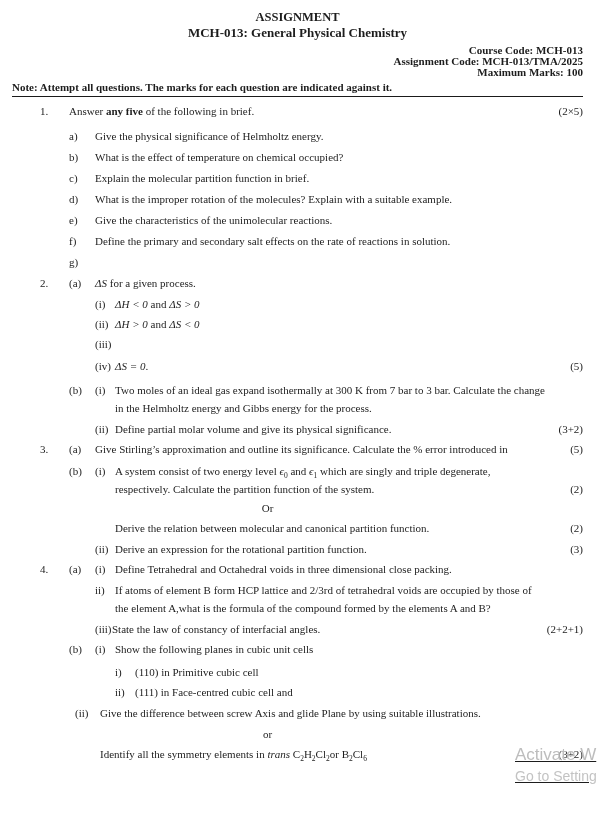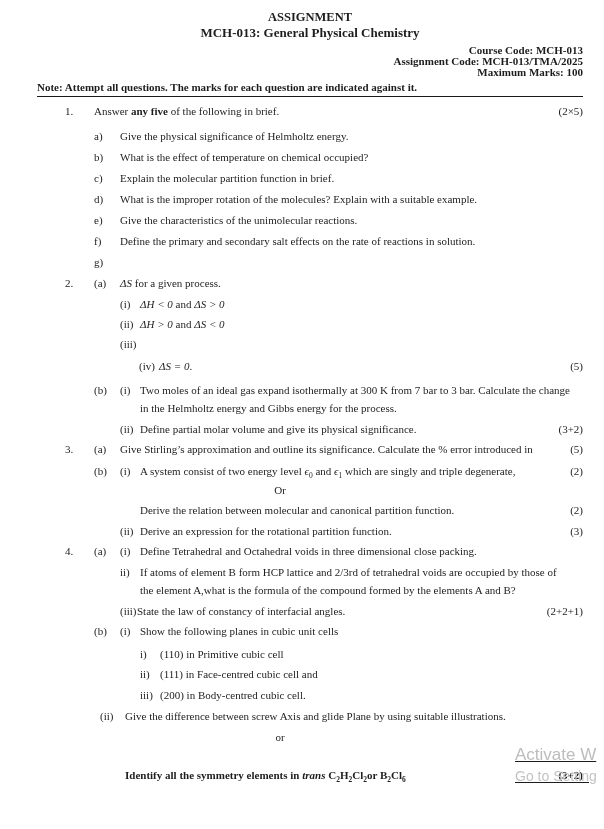--- a/index.html
+++ b/index.html
@@ -4,21 +4,21 @@
 <style>
   html, body { margin: 0; padding: 0; }
   body {
     width: 604px; height: 829px;
     background: #ffffff;
     font-family: "Liberation Serif", "DejaVu Serif", serif;
     color: #1d1d1d;
     position: relative;
     overflow: hidden;
   }
-  .page { padding: 10px 21px 0 37px; }
+  .page { padding: 10px 21px 0 12px; }
   .doc-title   { text-align: center; font-weight: bold; font-size: 12.5px; line-height: 15px; }
   .doc-subtitle{ text-align: center; font-weight: bold; font-size: 13px;   line-height: 16px; }
   .meta { text-align: right; font-weight: bold; font-size: 11px; line-height: 11px; margin-top: 4px; }
   .meta div { margin-top: 0; }
   .note {
     font-weight: bold; font-size: 11px; line-height: 12px;
     padding-bottom: 3px; margin-top: 3px;
     border-bottom: 1.6px solid #1a1a1a;
   }
   .qlist { margin-top: 5px; }
@@ -133,21 +133,21 @@
         <div class="textcol">
           <div class="line"><span class="i">ΔH &gt; 0</span><span> and </span><span class="i">ΔS &lt; 0</span></div>
         </div>
       </div>
       <div class="row" style="margin-top: 2px;">
         <span class="sp" style="width: 83px;"></span>
         <span class="lbl" style="width: 20px;">(iii)</span>
       </div>
       <div class="row" style="margin-top: 4px;">
         <span class="sp" style="width: 83px;"></span>
-        <span class="lbl" style="width: 20px; margin-left: 19px;">(iv)</span>
+        <span class="lbl" style="width: 20px;">(iv)</span>
         <div class="textcol">
           <div class="line"><span class="i">ΔS = 0</span><span>.</span></div>
         </div>
         <span class="marks">(5)</span>
       </div>
       <div class="row" style="margin-top: 6px;">
         <span class="sp" style="width: 57px;"></span>
         <span class="lbl" style="width: 26px;">(b)</span>
         <span class="lbl" style="width: 20px;">(i)</span>
         <div class="textcol">
@@ -171,20 +171,21 @@
           <div class="line"><span>Give Stirling’s approximation and outline its significance. Calculate the % error introduced in</span></div>
         </div>
         <span class="marks">(5)</span>
       </div>
       <div class="row" style="margin-top: 4px;">
         <span class="sp" style="width: 57px;"></span>
         <span class="lbl" style="width: 26px;">(b)</span>
         <span class="lbl" style="width: 20px;">(i)</span>
         <div class="textcol">
           <div class="line"><span>A system consist of two energy level </span><span class="i">ϵ</span><sub>0</sub><span> and </span><span class="i">ϵ</span><sub>1</sub><span> which are singly and triple degenerate,</span></div>
+          <div class="line"><span>respectively. Calculate the partition function of the system.</span></div>
         </div>
         <span class="marks">(2)</span>
       </div>
       <div class="row center" style="margin-top: 1px;">
         <div class="textcol">
           <div class="line"><span>Or</span></div>
         </div>
       </div>
       <div class="row" style="margin-top: 2px;">
         <span class="sp" style="width: 103px;"></span>
@@ -242,39 +243,32 @@
         </div>
       </div>
       <div class="row" style="margin-top: 2px;">
         <span class="sp" style="width: 103px;"></span>
         <span class="lbl" style="width: 20px;">ii)</span>
         <div class="textcol">
           <div class="line"><span>(111) in Face-centred cubic cell and</span></div>
         </div>
       </div>
       <div class="row" style="margin-top: 3px;">
-        <span class="sp" style="width: 103px;"></span>
-        <span class="lbl" style="width: 20px;">iii)</span>
-        <div class="textcol">
-          <div class="line"><span>(200) in Body-centred cubic cell.</span></div>
-        </div>
-      </div>
-      <div class="row" style="margin-top: 3px;">
         <span class="sp" style="width: 63px;"></span>
         <span class="lbl" style="width: 25px;">(ii)</span>
         <div class="textcol">
           <div class="line"><span>Give the difference between screw Axis and glide Plane by using suitable illustrations.</span></div>
         </div>
       </div>
       <div class="row center" style="margin-top: 3px;">
         <div class="textcol">
           <div class="line"><span>or</span></div>
         </div>
       </div>
-      <div class="row" style="margin-top: 20px; font-weight: bold;">
+      <div class="row" style="margin-top: 2px;">
         <span class="sp" style="width: 88px;"></span>
         <div class="textcol">
           <div class="line"><span>Identify all the symmetry elements in </span><span class="i">trans</span><span> C</span><sub>2</sub><span>H</span><sub>2</sub><span>Cl</span><sub>2</sub><span>or B</span><sub>2</sub><span>Cl</span><sub>6</sub></div>
         </div>
         <span class="marks">(3+2)</span>
       </div>
     </div>
 </div>
 
 <div class="watermark">

